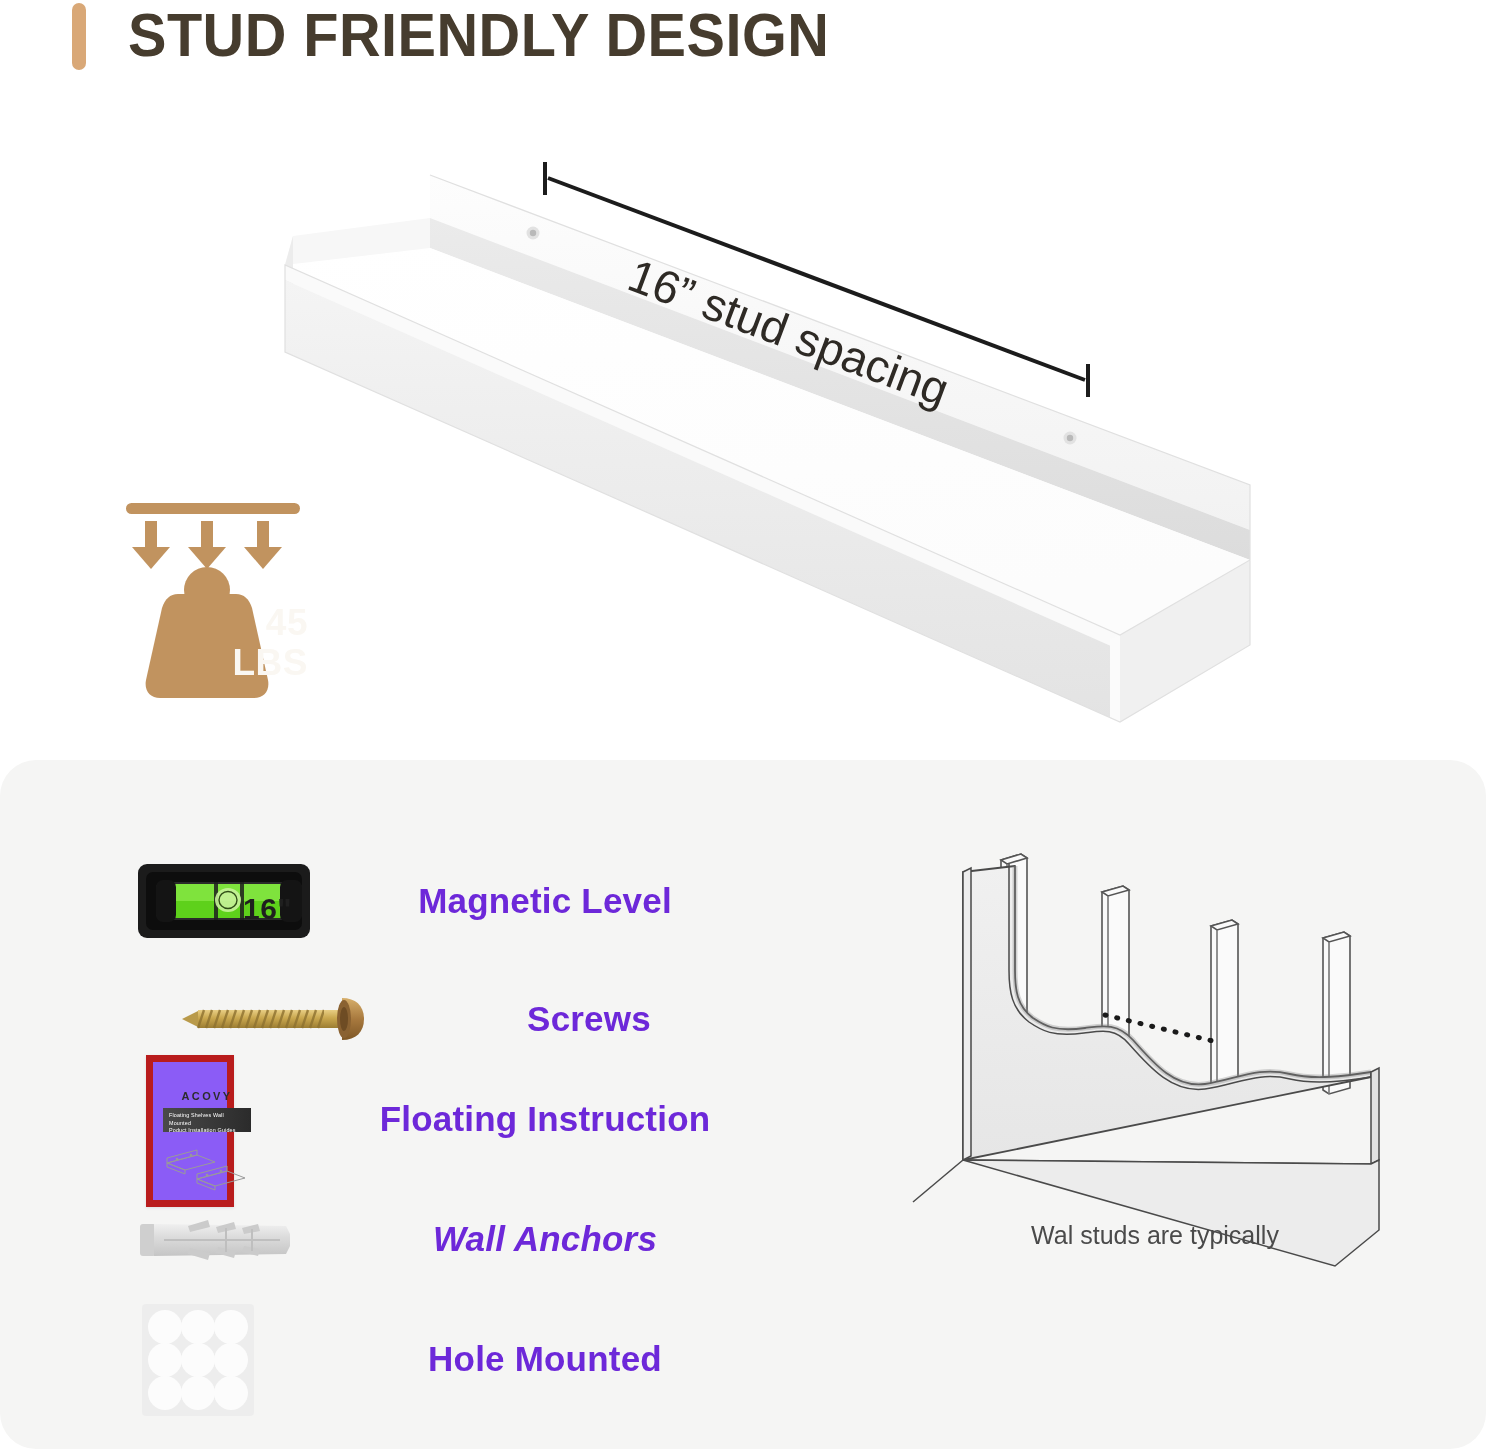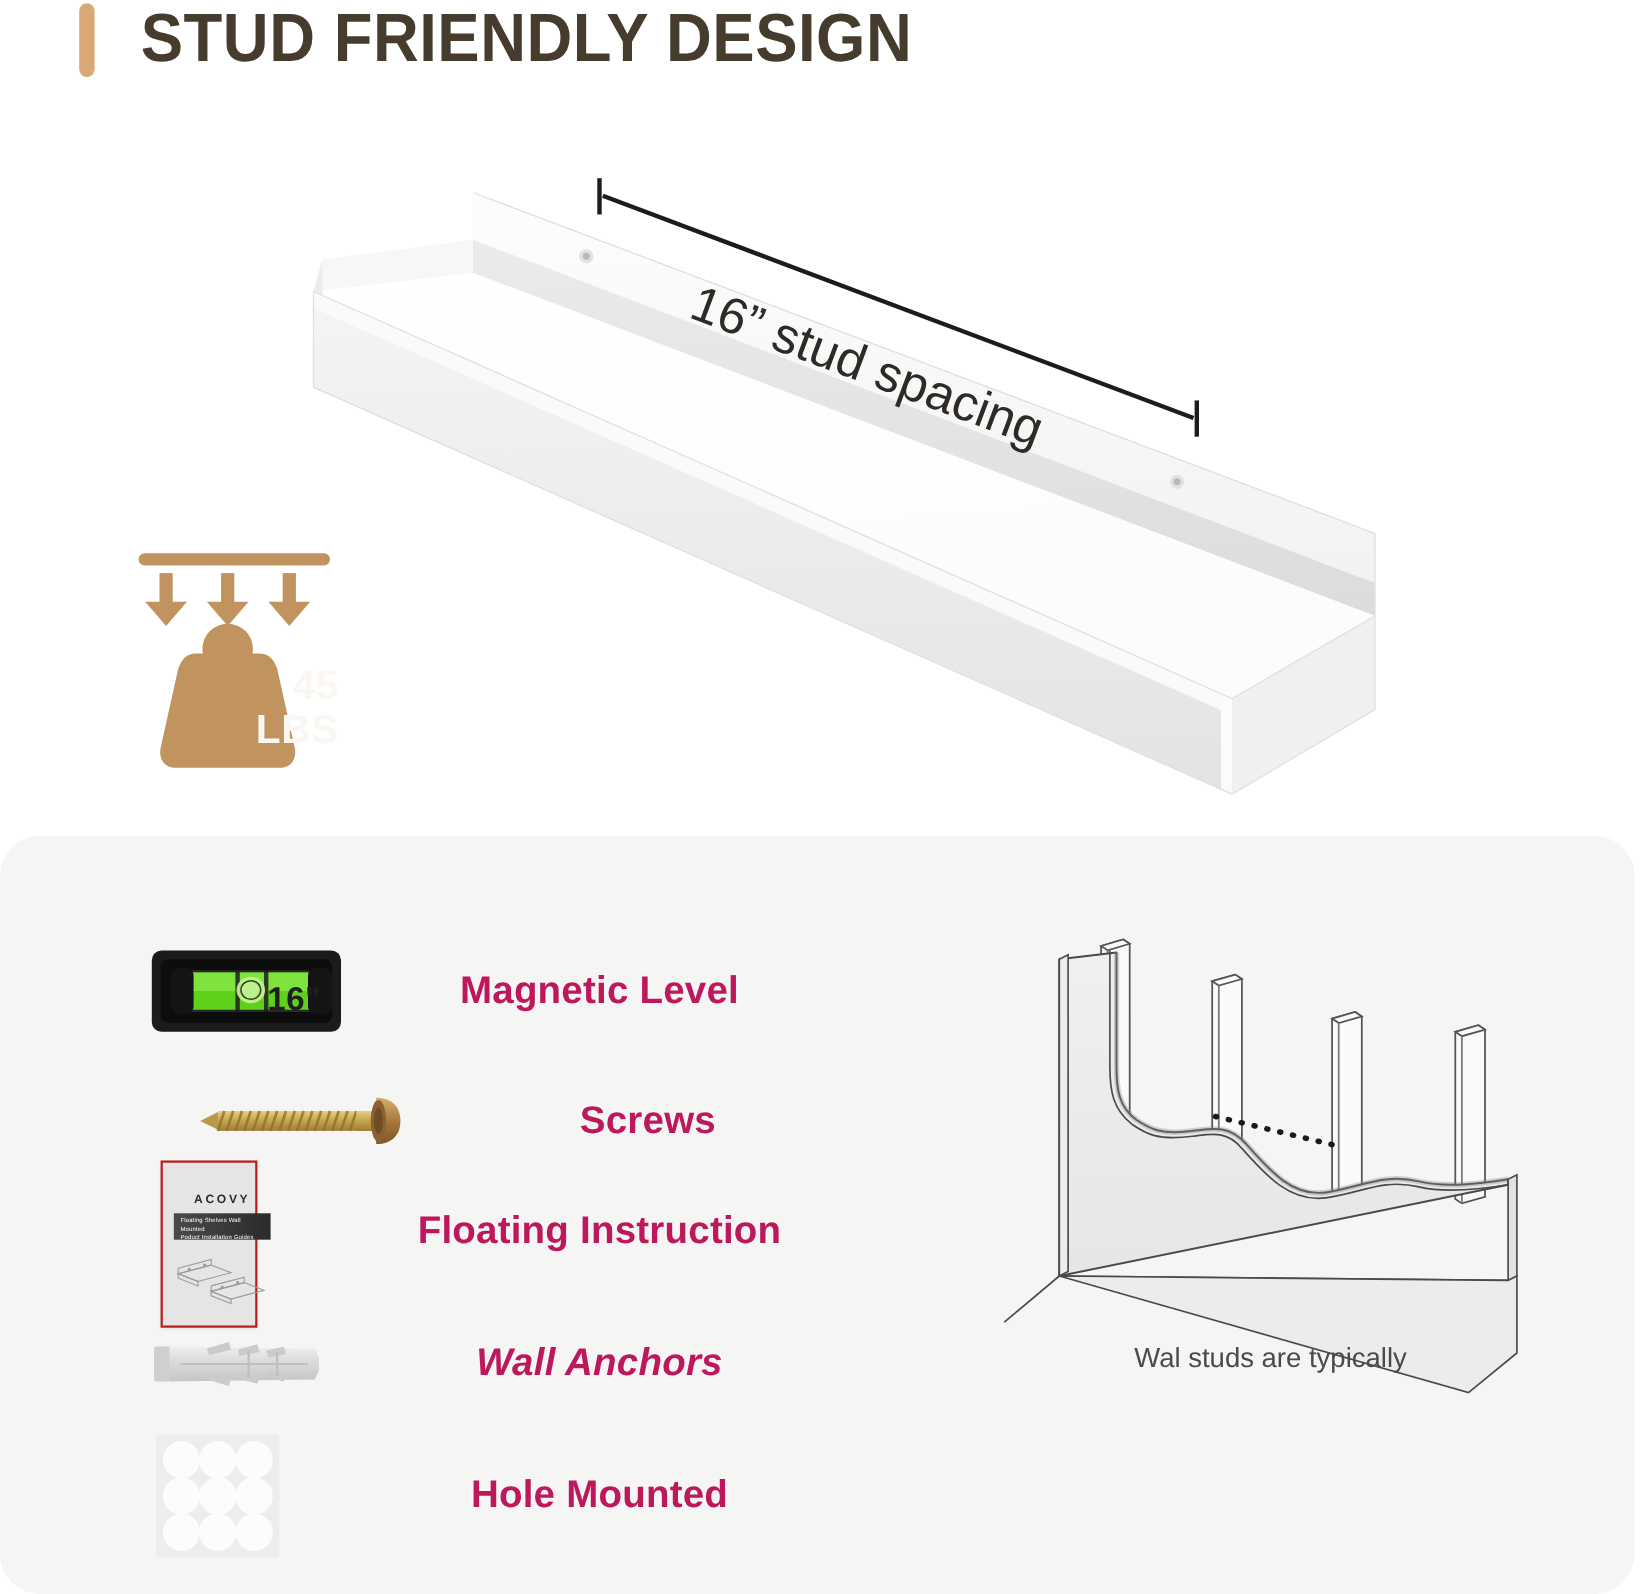--- a/index.html
+++ b/index.html
@@ -53,30 +53,30 @@
     background:#F5F5F4;
     border-radius:36px;
   }
 
   
   .acc-row { position:absolute; left:0; width:760px; height:118px; }
   .acc-icon { position:absolute; left:130px; top:0; width:200px; height:118px; }
   .acc-label {
     position:absolute; left:330px; top:0; width:430px; height:118px;
     display:flex; align-items:center; justify-content:center;
-    font-size:35px; font-weight:700; color:#be185d;
+    font-size:35px; font-weight:700; color:#6d28d9;
     letter-spacing:.2px; text-align:center;
   }
 
   
   .booklet {
     position:absolute; left:146px; top:1055px;
     width:88px; height:152px;
-    background:#e5e5e5;
-    border:2px solid #b91c1c;
+    background:#8b5cf6;
+    border:7px solid #b91c1c;
     box-shadow:0 1px 3px rgba(0,0,0,.09);
   }
   .booklet-brand {
     position:absolute; left:0; top:28px; width:108px;
     text-align:center; font-size:11px; font-weight:700;
     letter-spacing:2.4px; color:#2C2C2C;
   }
   .booklet-banner {
     position:absolute; left:10px; top:46px; width:88px; height:24px;
     background:linear-gradient(90deg,#4a4a4a,#2b2b2b);

